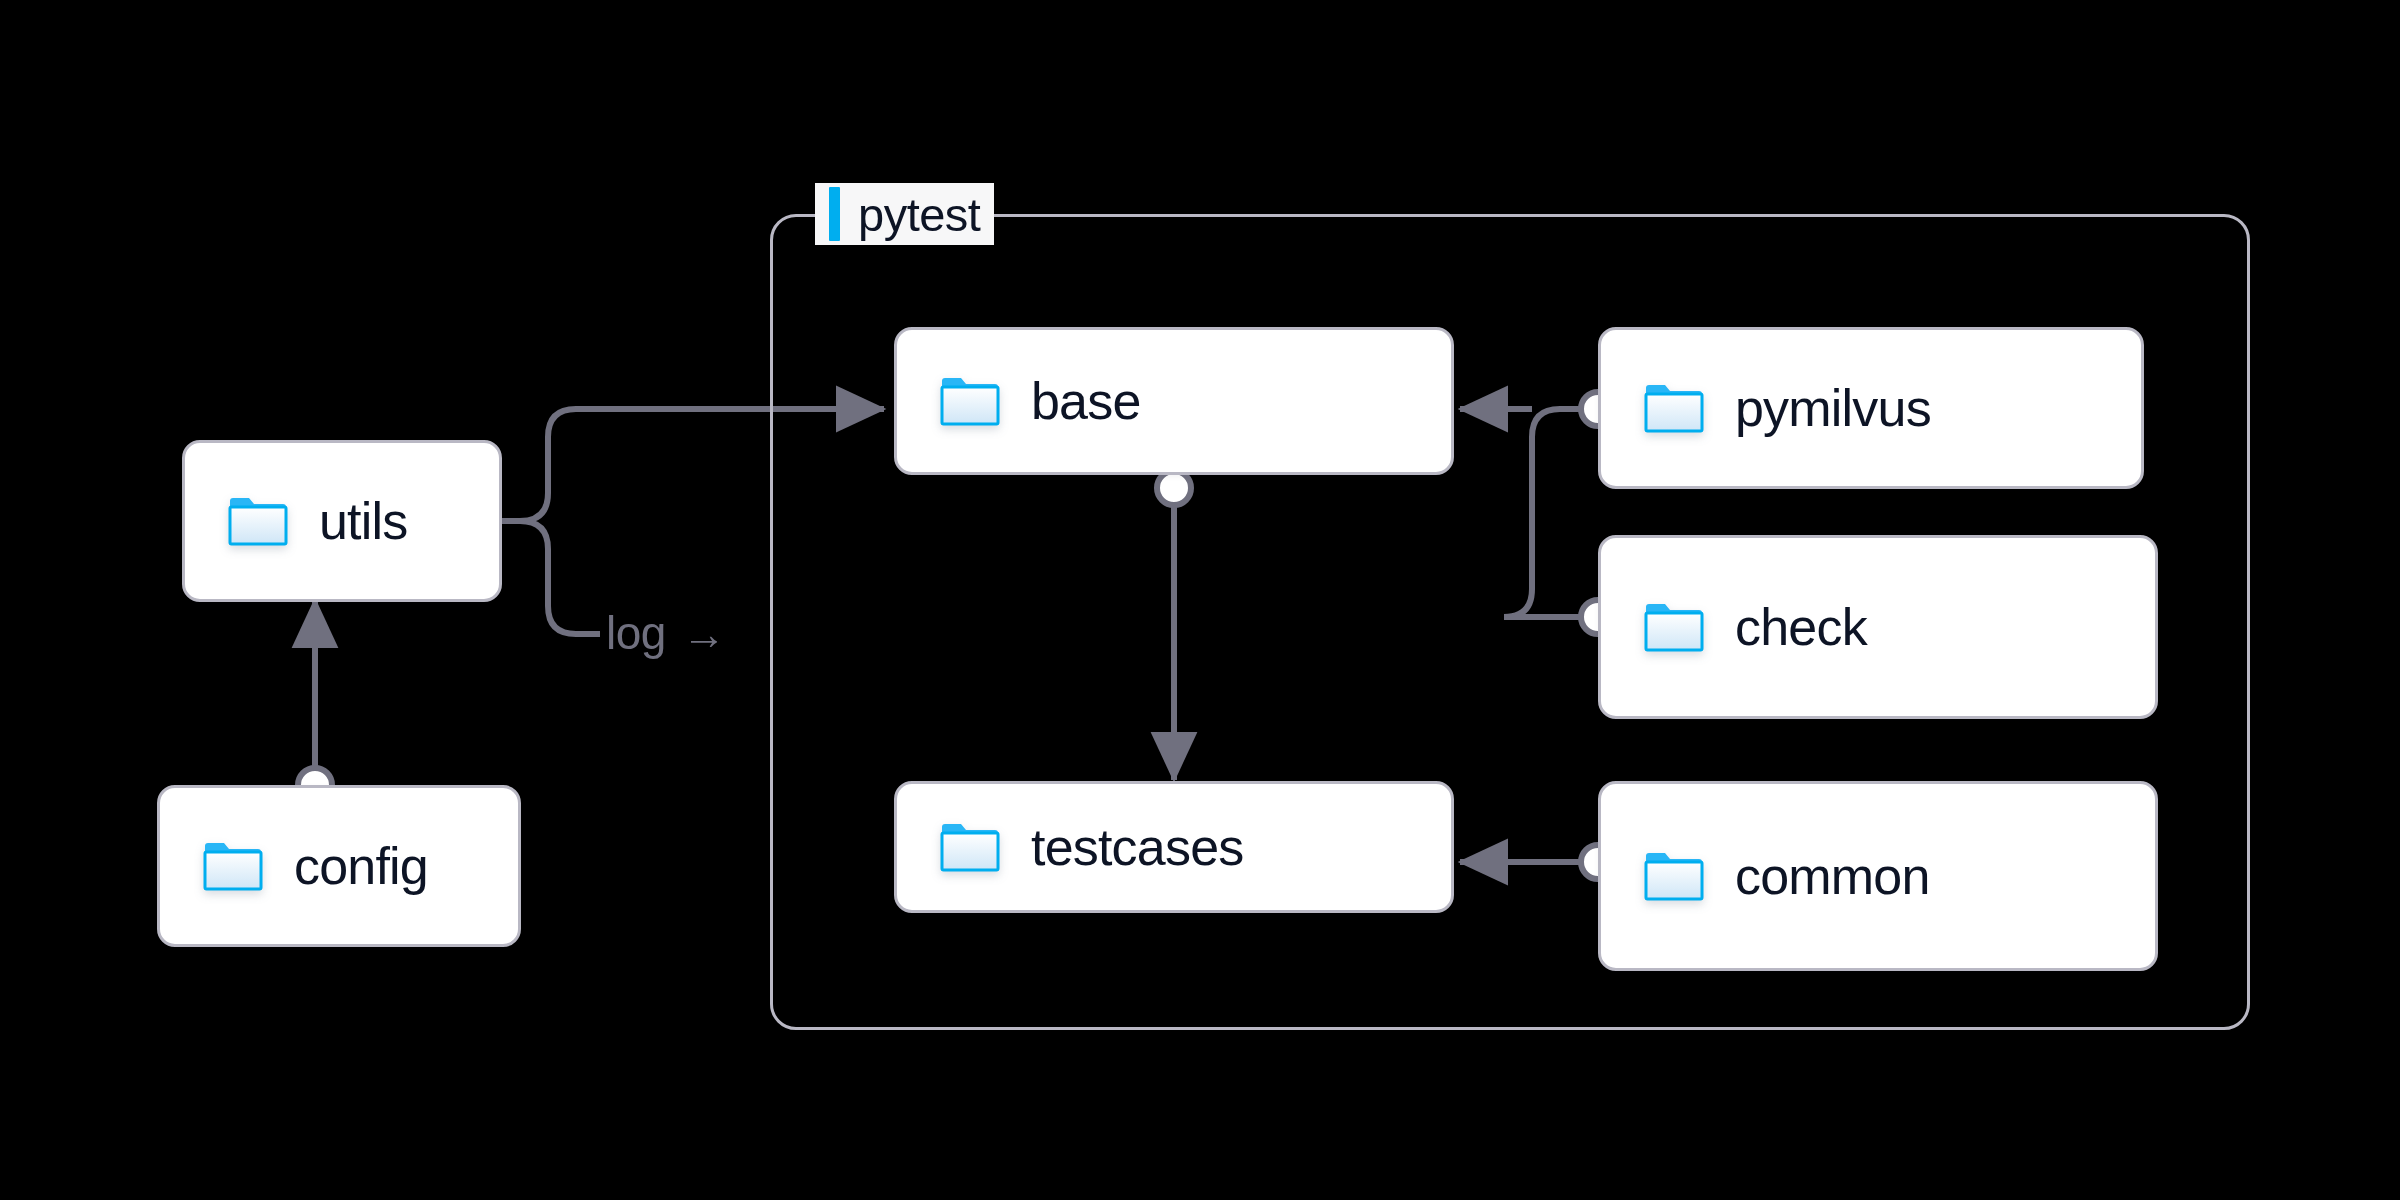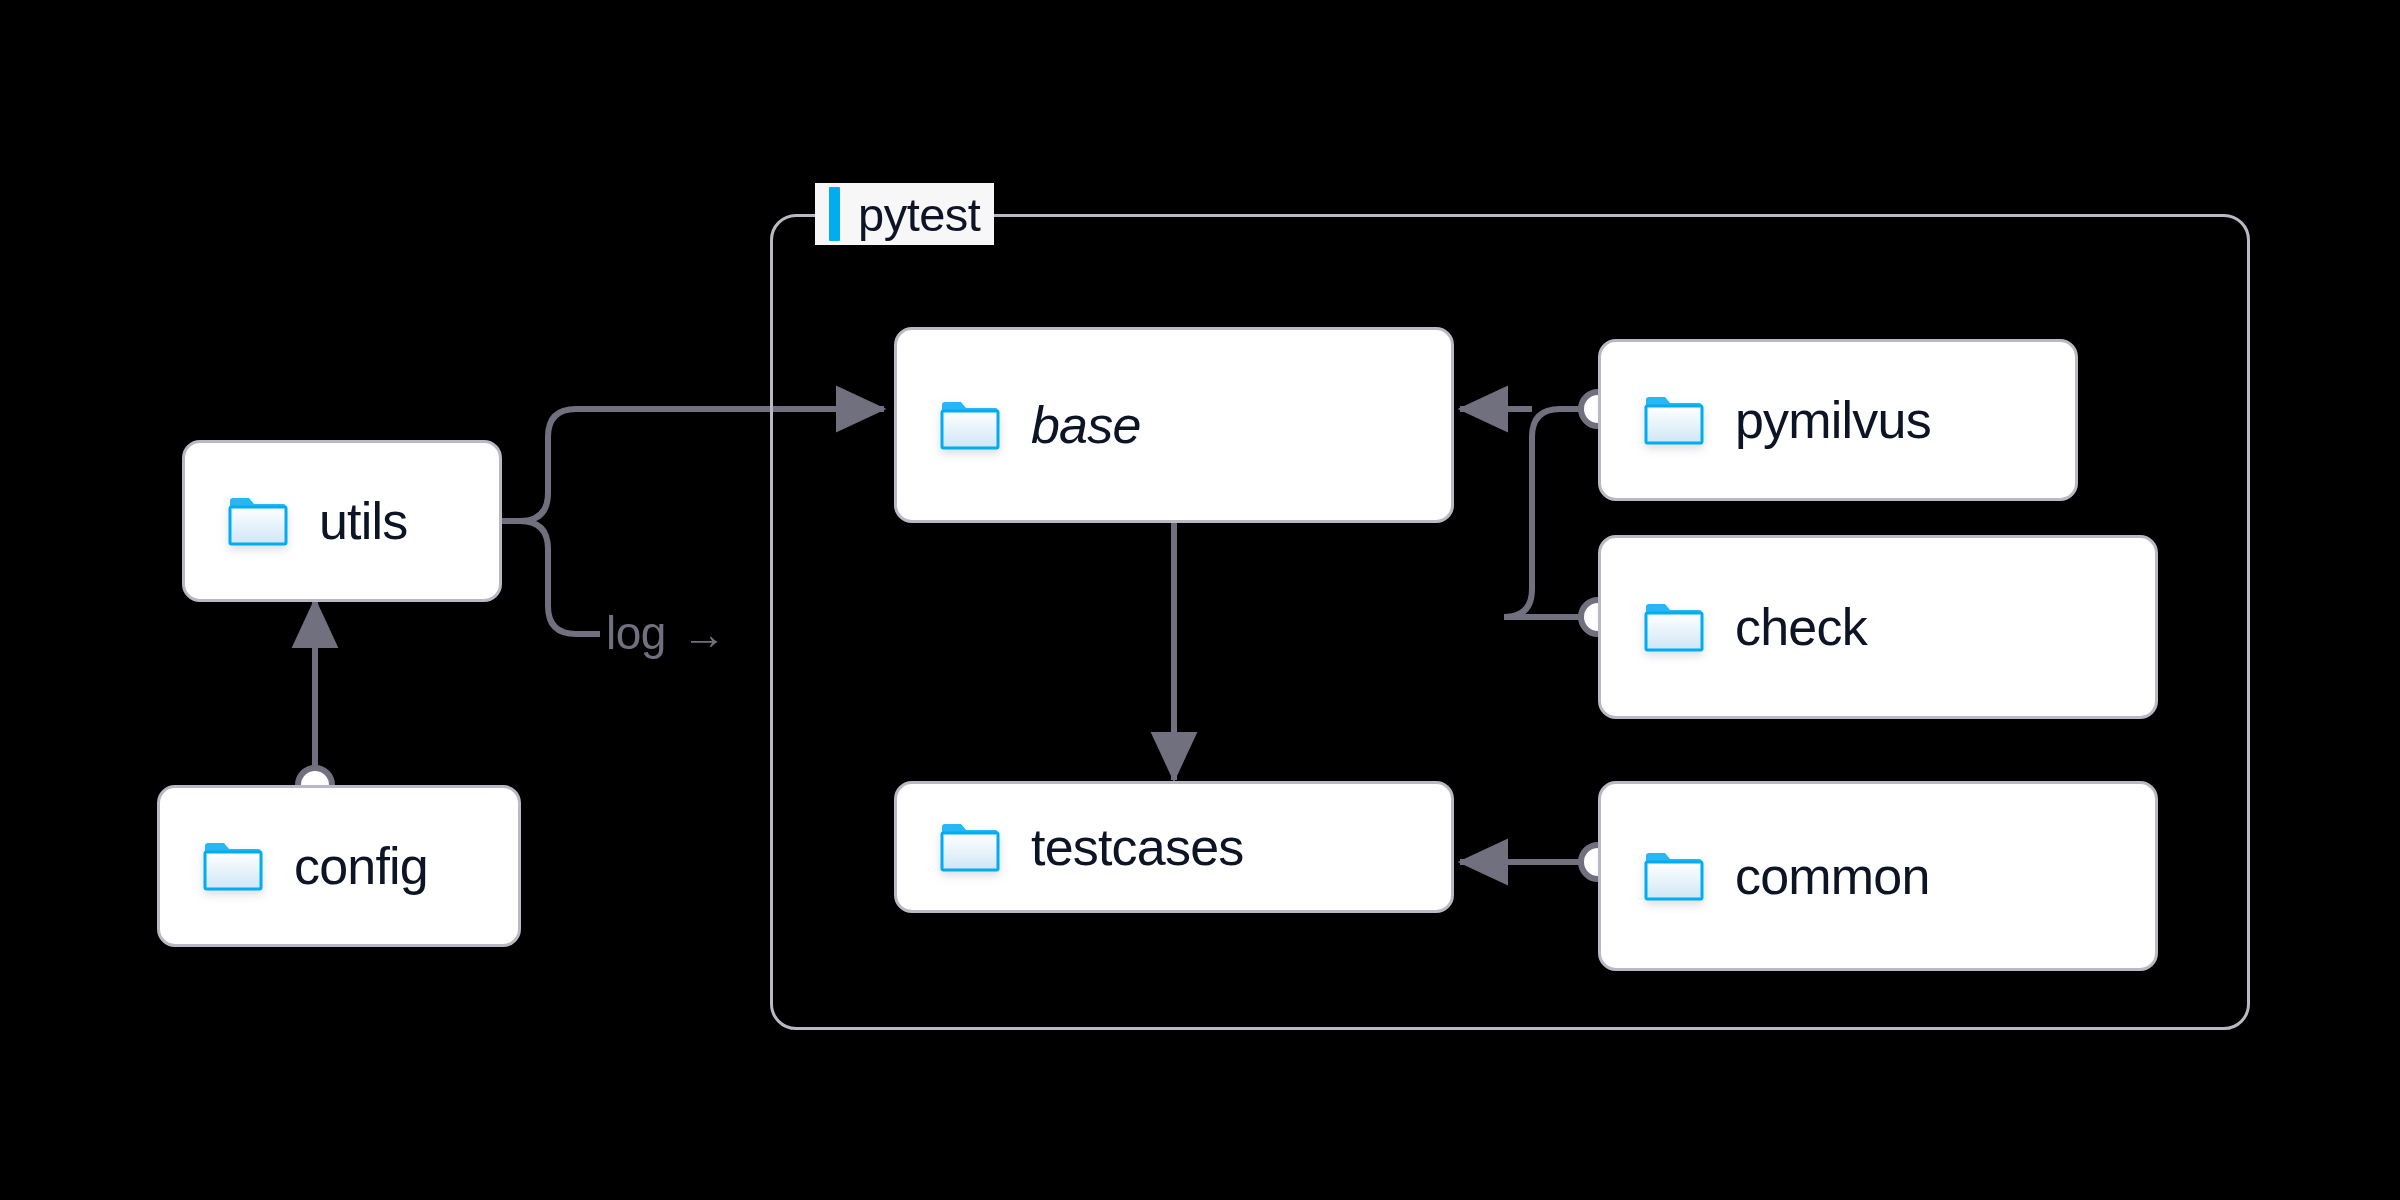--- a/index.html
+++ b/index.html
@@ -177,41 +177,41 @@
   <div class="node" style="left:157px; top:785px; width:364px; height:162px;">
     <div class="node-inner">
       <svg class="folder-icon" viewBox="0 0 62 52">
         <path d="M3,10 L3,6 Q3,3 6,3 L22,3 L27,9 L56,9 Q59,9 59,12 L59,14 L3,14 Z" fill="#29b6f6"></path>
         <rect x="3" y="12" width="56" height="37" rx="1.5" fill="url(#folderGrad)" stroke="#00aeef" stroke-width="3"></rect>
       </svg>
       <span class="node-label">config</span>
     </div>
   </div>
 
-  <div class="node" style="left:894px; top:327px; width:560px; height:196px;font-style:italic;">
+  <div class="node" style="left:894px; top:327px; width:560px; height:148px;">
     <div class="node-inner">
       <svg class="folder-icon" viewBox="0 0 62 52">
         <path d="M3,10 L3,6 Q3,3 6,3 L22,3 L27,9 L56,9 Q59,9 59,12 L59,14 L3,14 Z" fill="#29b6f6"></path>
         <rect x="3" y="12" width="56" height="37" rx="1.5" fill="url(#folderGrad)" stroke="#00aeef" stroke-width="3"></rect>
       </svg>
       <span class="node-label">base</span>
     </div>
   </div>
 
   <div class="node" style="left:894px; top:781px; width:560px; height:132px;">
     <div class="node-inner">
       <svg class="folder-icon" viewBox="0 0 62 52">
         <path d="M3,10 L3,6 Q3,3 6,3 L22,3 L27,9 L56,9 Q59,9 59,12 L59,14 L3,14 Z" fill="#29b6f6"></path>
         <rect x="3" y="12" width="56" height="37" rx="1.5" fill="url(#folderGrad)" stroke="#00aeef" stroke-width="3"></rect>
       </svg>
       <span class="node-label">testcases</span>
     </div>
   </div>
 
-  <div class="node" style="left:1598px; top:339px; width:480px; height:162px;">
+  <div class="node" style="left:1598px; top:327px; width:546px; height:162px;">
     <div class="node-inner">
       <svg class="folder-icon" viewBox="0 0 62 52">
         <path d="M3,10 L3,6 Q3,3 6,3 L22,3 L27,9 L56,9 Q59,9 59,12 L59,14 L3,14 Z" fill="#29b6f6"></path>
         <rect x="3" y="12" width="56" height="37" rx="1.5" fill="url(#folderGrad)" stroke="#00aeef" stroke-width="3"></rect>
       </svg>
       <span class="node-label">pymilvus</span>
     </div>
   </div>
 
   <div class="node" style="left:1598px; top:535px; width:560px; height:184px;">

